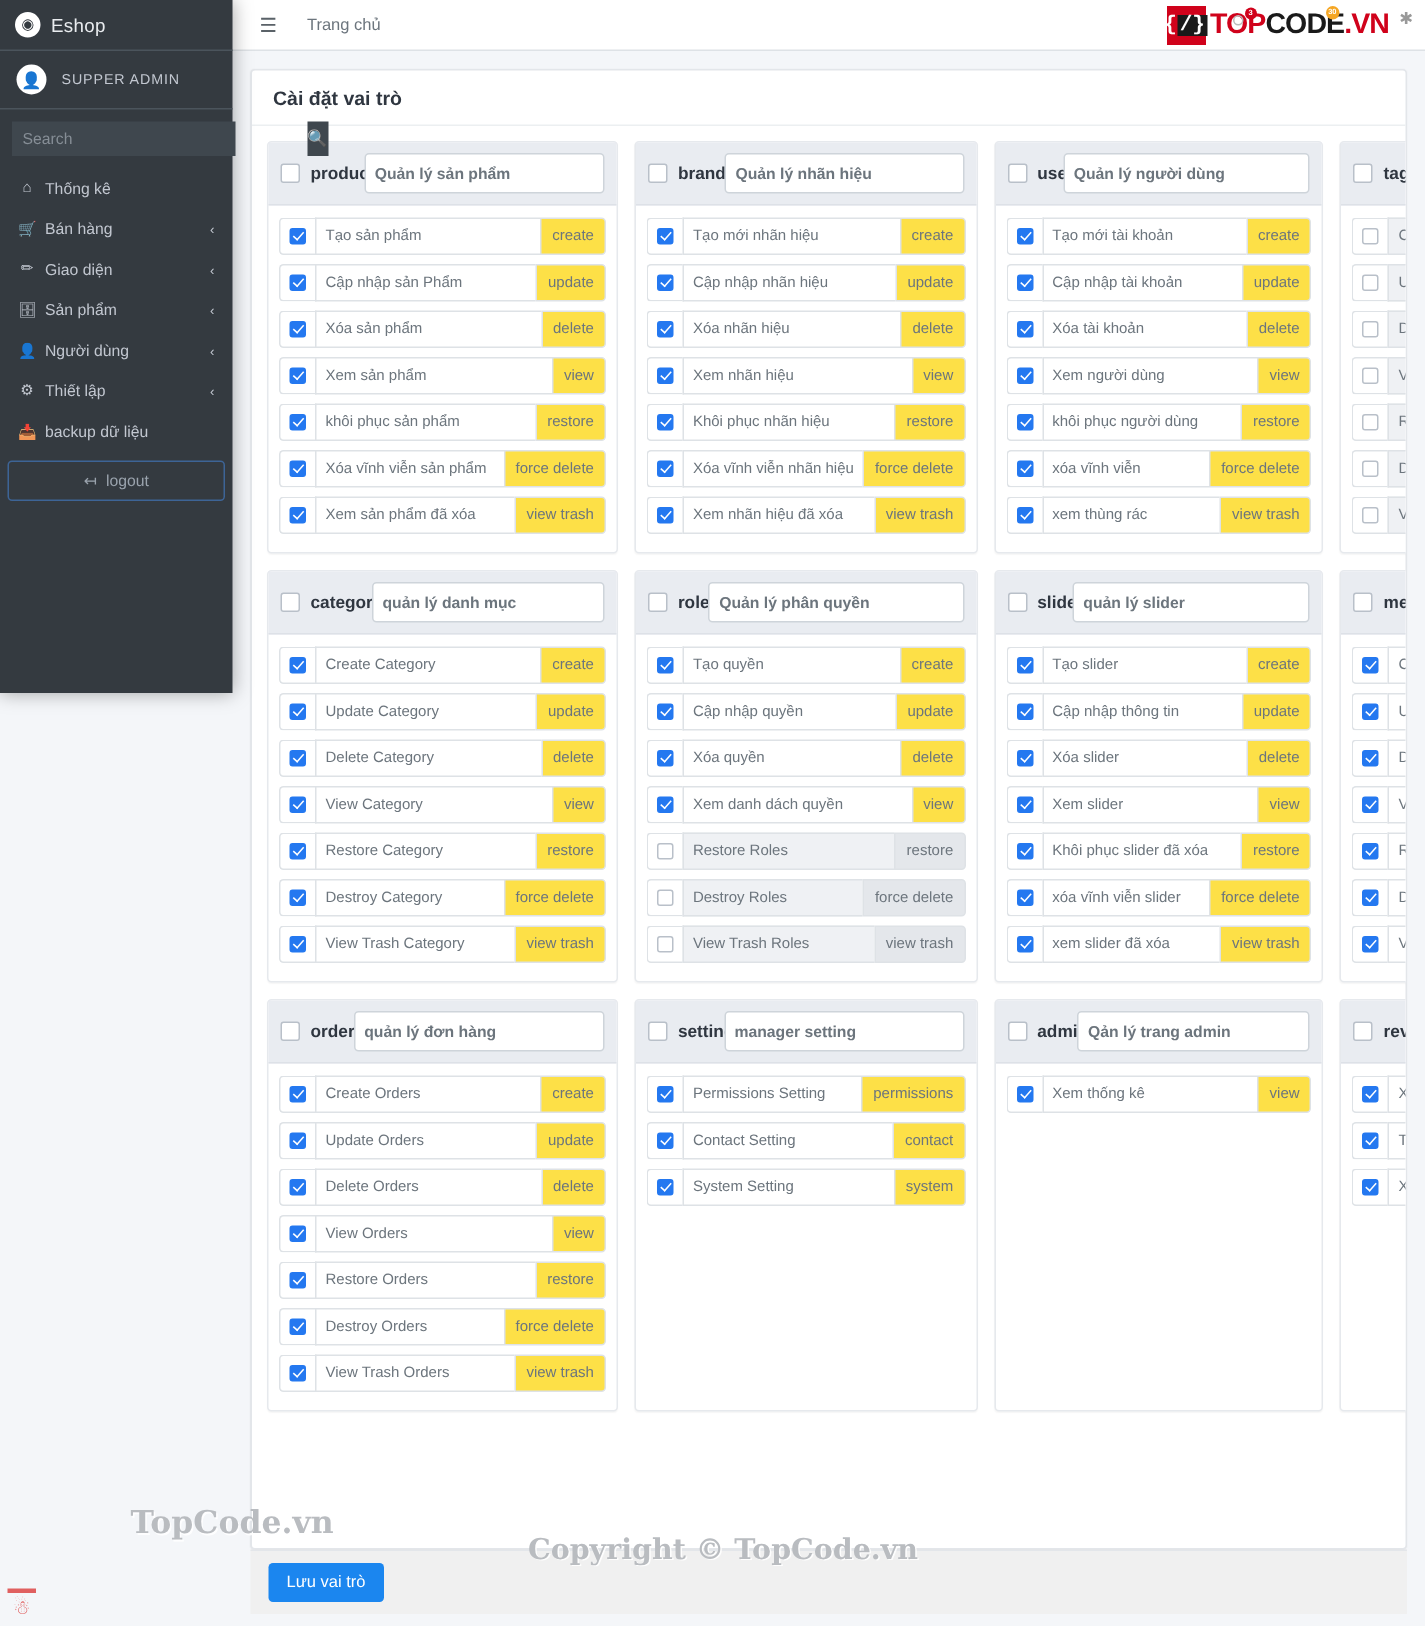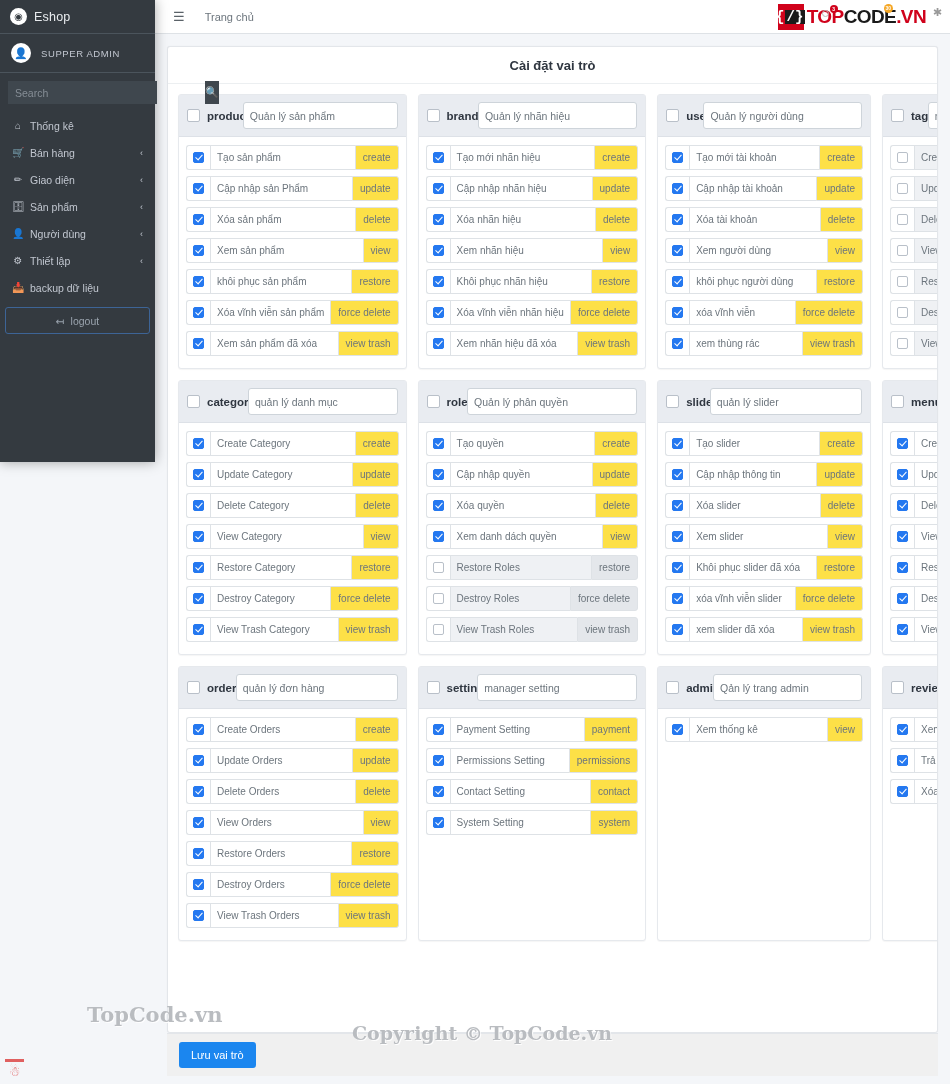--- a/index.html
+++ b/index.html
@@ -120,21 +120,21 @@
   .content { flex: 1; padding: 12px 12px 0; overflow: hidden; position: relative; }
 
   .panel {
     background: #fff; border: 1px solid #e3e6ea; border-radius: 3px;
     box-shadow: 0 0 1px rgba(0,0,0,.08);
     display: flex; flex-direction: column; height: 100%;
   }
   .panel-head {
     padding: 11px 14px 10px; border-bottom: 1px solid #eceff1;
   }
-  .panel-title { font-size: 13px; font-weight: bold; color: #2f3640; text-align: center; }
+  .panel-title { font-size: 13px; font-weight: bold; color: #2f3640; }
 
   .panel-body { padding: 10px; flex: 1; overflow: hidden; }
 
   .grid {
     display: grid; grid-template-columns: repeat(4, 1fr);
     gap: 11px;
   }
 
   
   .card {
@@ -163,21 +163,21 @@
   .mod-name {
     font-size: 11.5px; font-weight: bold; color: #2f3640;
     white-space: nowrap; flex: 0 0 auto;
   }
   .mod-input {
     flex: 1 1 auto; min-width: 0; height: 27px;
     border: 1px solid #ced4da; border-radius: 3px; background: #fff;
     font-size: 10.5px; color: #6c757d; padding: 0 6px;
     font-family: inherit; outline: none;
     margin-left: -14px;
-    position: relative; z-index: 2;
+    position: relative; z-index: 2; font-weight: bold;
   }
 
   .card-body { padding: 8px 7px 12px; display: flex; flex-direction: column; gap: 6px; }
 
   .perm-row { display: flex; align-items: stretch; height: 25px; }
   .perm-cb {
     width: 24px; flex: 0 0 24px;
     border: 1px solid #dee2e6; border-right: 0;
     border-radius: 3px 0 0 3px; background: #fff;
     display: flex; align-items: center; justify-content: center;
@@ -832,27 +832,20 @@
                 <div class="card-head">
                   <span class="cb"></span>
                   <span class="mod-name">setting</span>
                   <input class="mod-input" value="manager setting" style="">
                 </div>
                 <div class="card-body">
                   <div class="perm-row">
                     <span class="perm-cb">
                       <span class="cb checked"></span>
                     </span>
-                    <span class="perm-name">Payment Setting</span>
-                    <span class="perm-tag">payment</span>
-                  </div>
-                  <div class="perm-row">
-                    <span class="perm-cb">
-                      <span class="cb checked"></span>
-                    </span>
                     <span class="perm-name">Permissions Setting</span>
                     <span class="perm-tag">permissions</span>
                   </div>
                   <div class="perm-row">
                     <span class="perm-cb">
                       <span class="cb checked"></span>
                     </span>
                     <span class="perm-name">Contact Setting</span>
                     <span class="perm-tag">contact</span>
                   </div>

